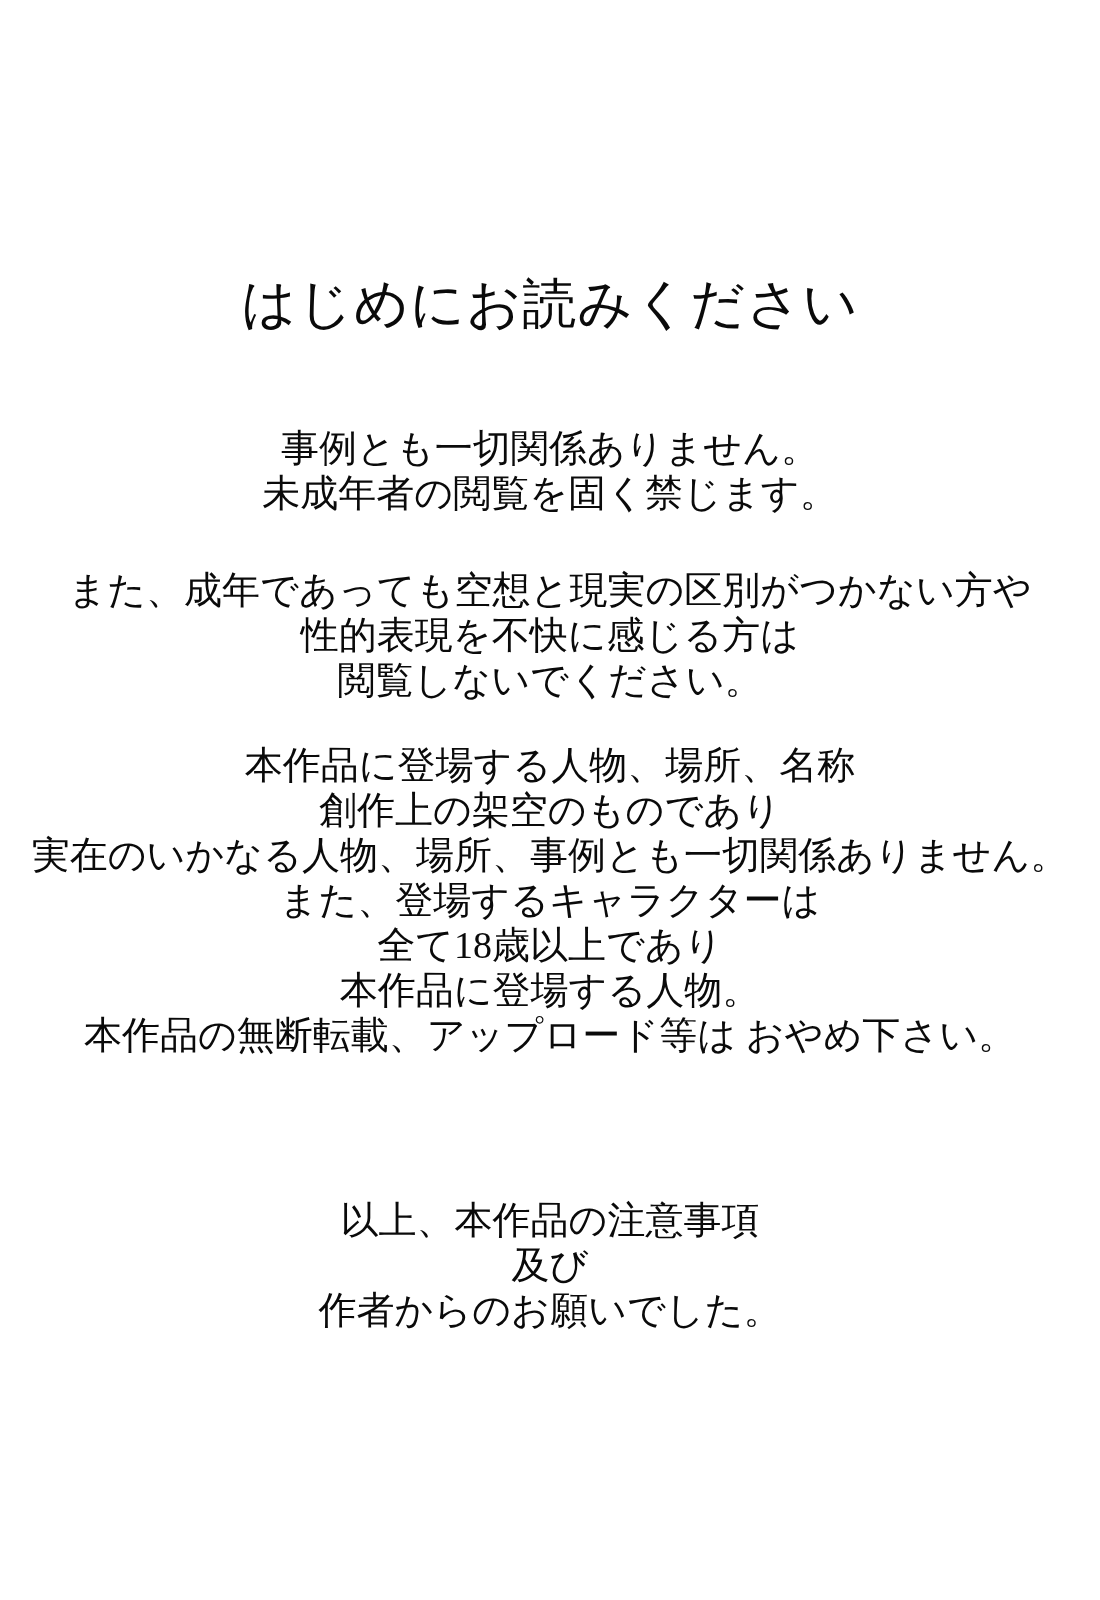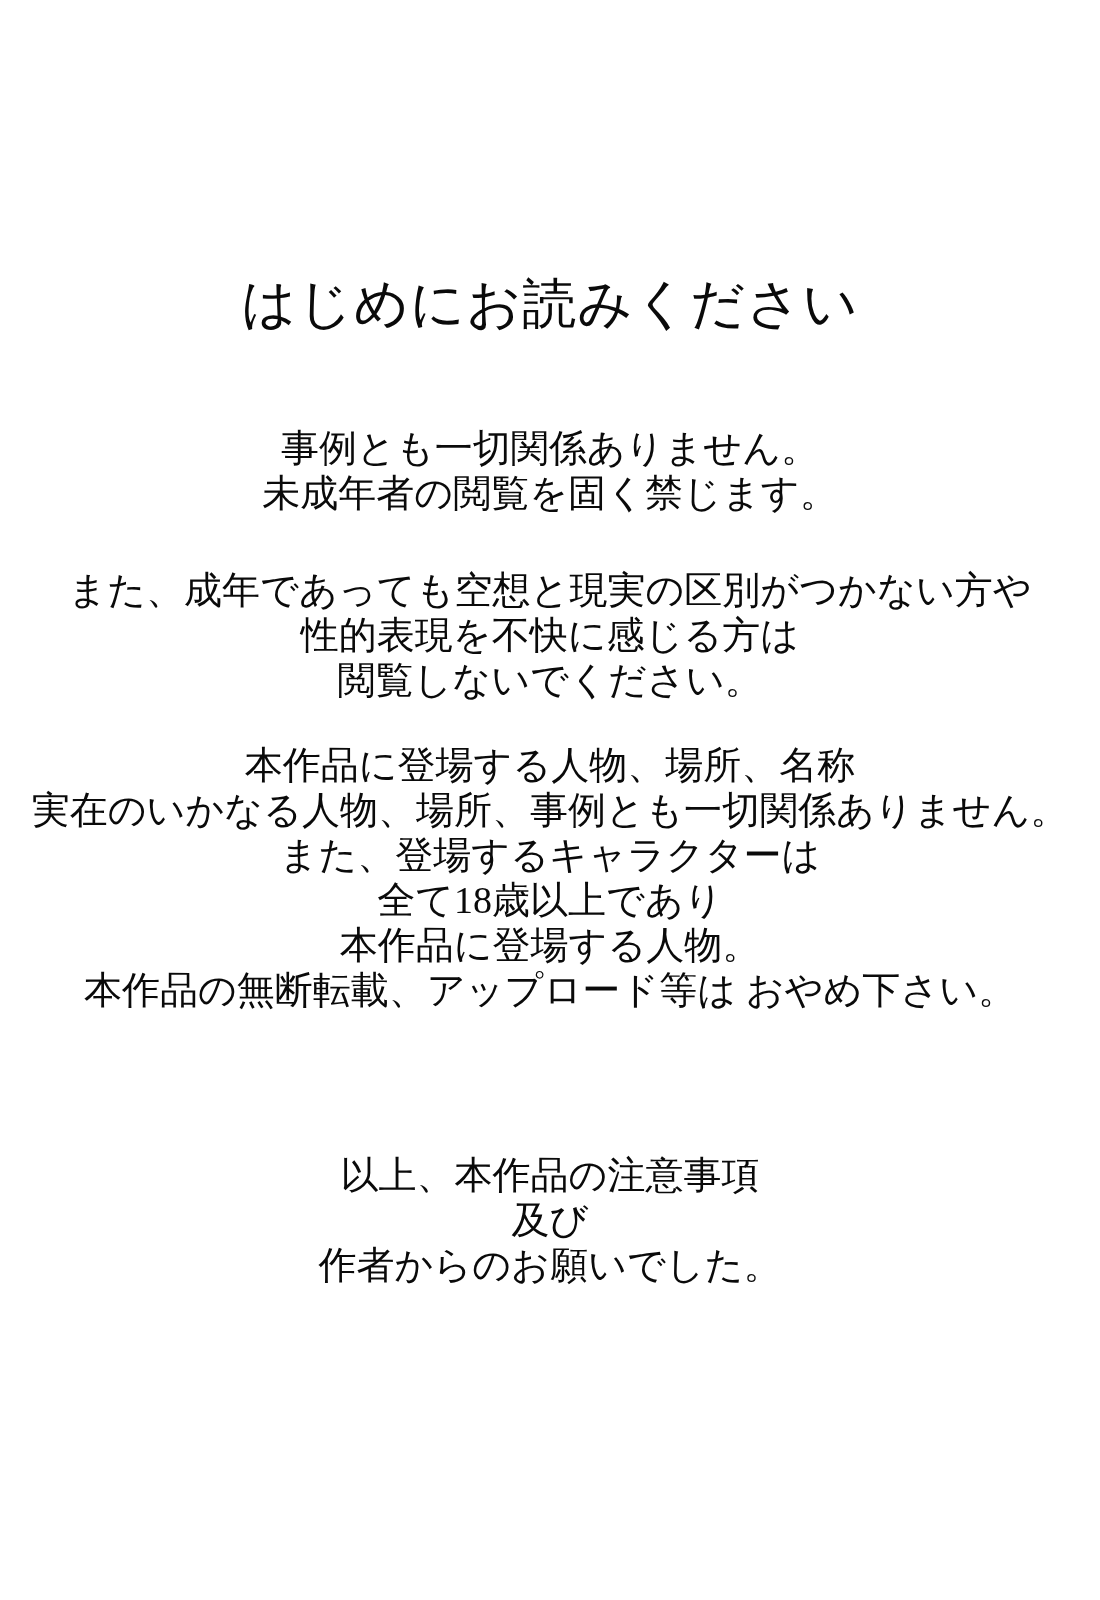--- a/index.html
+++ b/index.html
@@ -57,20 +57,21 @@
   </div>
 
   <div class="para para-2">
     <div class="line">また、成年であっても空想と現実の区別がつかない方や</div>
     <div class="line">性的表現を不快に感じる方は</div>
     <div class="line">閲覧しないでください。</div>
   </div>
 
   <div class="para para-3">
     <div class="line">本作品に登場する人物、場所、名称</div>
+    <div class="line">創作上の架空のものであり</div>
     <div class="line">実在のいかなる人物、場所、事例とも一切関係ありません。</div>
     <div class="line">また、登場するキャラクターは</div>
     <div class="line">全て18歳以上であり</div>
     <div class="line">本作品に登場する人物。</div>
   </div>
 
   <div class="para para-4">
     <div class="line">本作品の無断転載、アップロード等は おやめ下さい。</div>
   </div>
 

